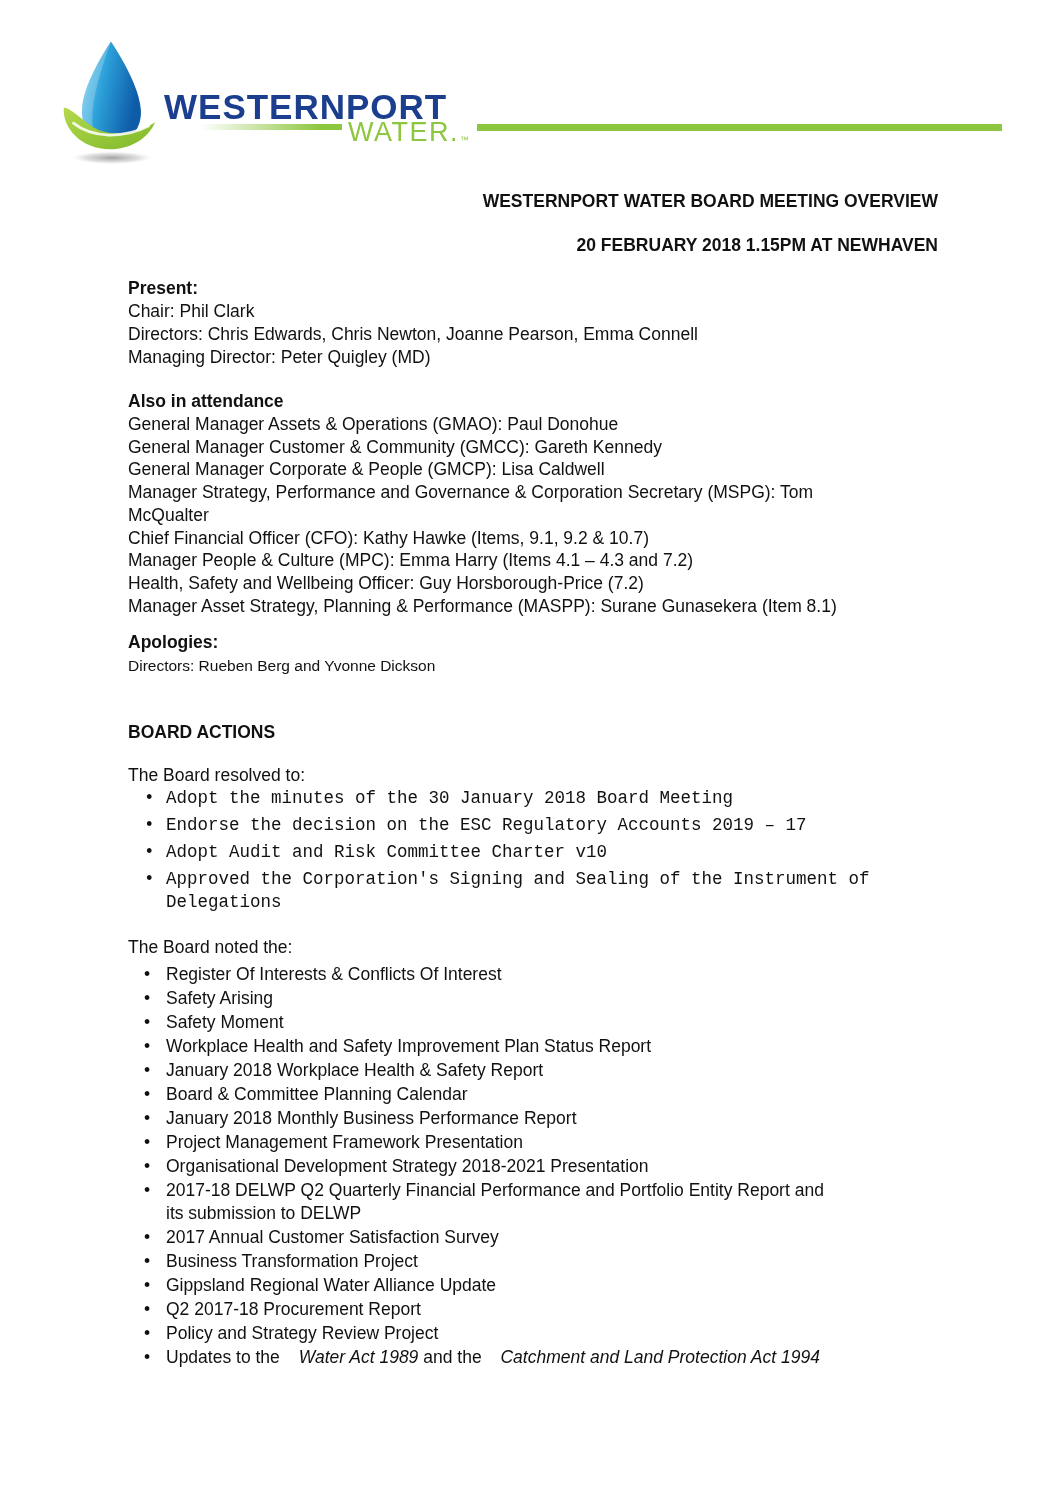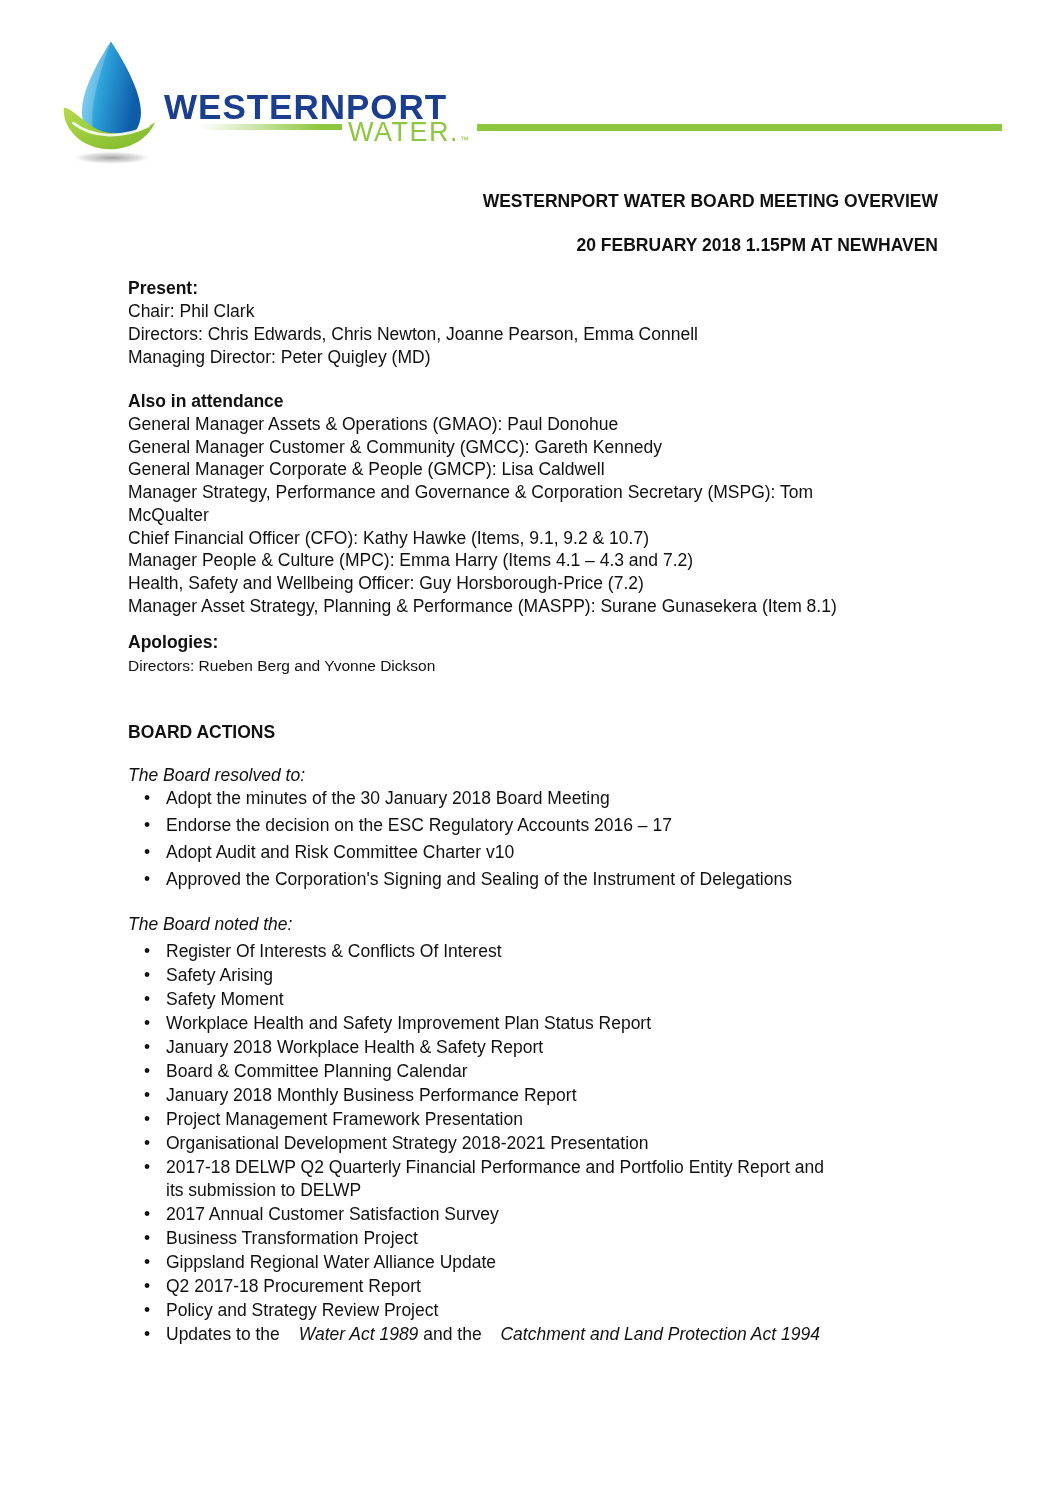--- a/index.html
+++ b/index.html
@@ -117,36 +117,35 @@
   }
   .board-actions-heading {
     margin: 44px 0 0 0;
     font-size: 17.5px;
     font-weight: 700;
     line-height: 23px;
   }
   .list-intro {
     margin: 20px 0 0 0;
     line-height: 23px;
-    font-style: italic;
   }
   .noted-intro { margin-top: 22px; }
   ul.bullet-list {
     list-style: none;
     margin: 0;
     padding: 0;
   }
   ul.resolved-list { margin-top: 0; }
   ul.noted-list    { margin-top: 4px; }
   ul.bullet-list li {
     position: relative;
     padding-left: 38px;
     line-height: 23px;
   }
-  ul.resolved-list li { margin-bottom: 4px; }
+  ul.resolved-list li { margin-bottom: 4px; font-family: Liberation Mono, monospace; }
   ul.noted-list li    { margin-bottom: 1px; }
   ul.bullet-list li::before {
     content: "\2022";
     position: absolute;
     left: 16px;
     top: 0;
   }
   em { font-style: italic; margin-left: 14px; }
 </style>
 </head>
@@ -218,21 +217,21 @@
     <section class="apologies-section">
       <h3 class="sec-heading">Apologies:</h3>
       <div class="apologies-line">Directors: Rueben Berg and Yvonne Dickson</div>
     </section>
 
     <h3 class="board-actions-heading">BOARD ACTIONS</h3>
 
     <p class="list-intro">The Board resolved to:</p>
     <ul class="bullet-list resolved-list">
         <li><span>Adopt the minutes of the 30 January 2018 Board Meeting</span></li>
-        <li><span>Endorse the decision on the ESC Regulatory Accounts 2016 – 17</span></li>
+        <li><span>Endorse the decision on the ESC Regulatory Accounts 2019 – 17</span></li>
         <li><span>Adopt Audit and Risk Committee Charter v10</span></li>
         <li><span>Approved the Corporation's Signing and Sealing of the Instrument of Delegations</span></li>
       </ul>
 
     <p class="list-intro noted-intro">The Board noted the:</p>
     <ul class="bullet-list noted-list">
         <li><span>Register Of Interests &amp; Conflicts Of Interest</span></li>
         <li><span>Safety Arising</span></li>
         <li><span>Safety Moment</span></li>
         <li><span>Workplace Health and Safety Improvement Plan Status Report</span></li>

